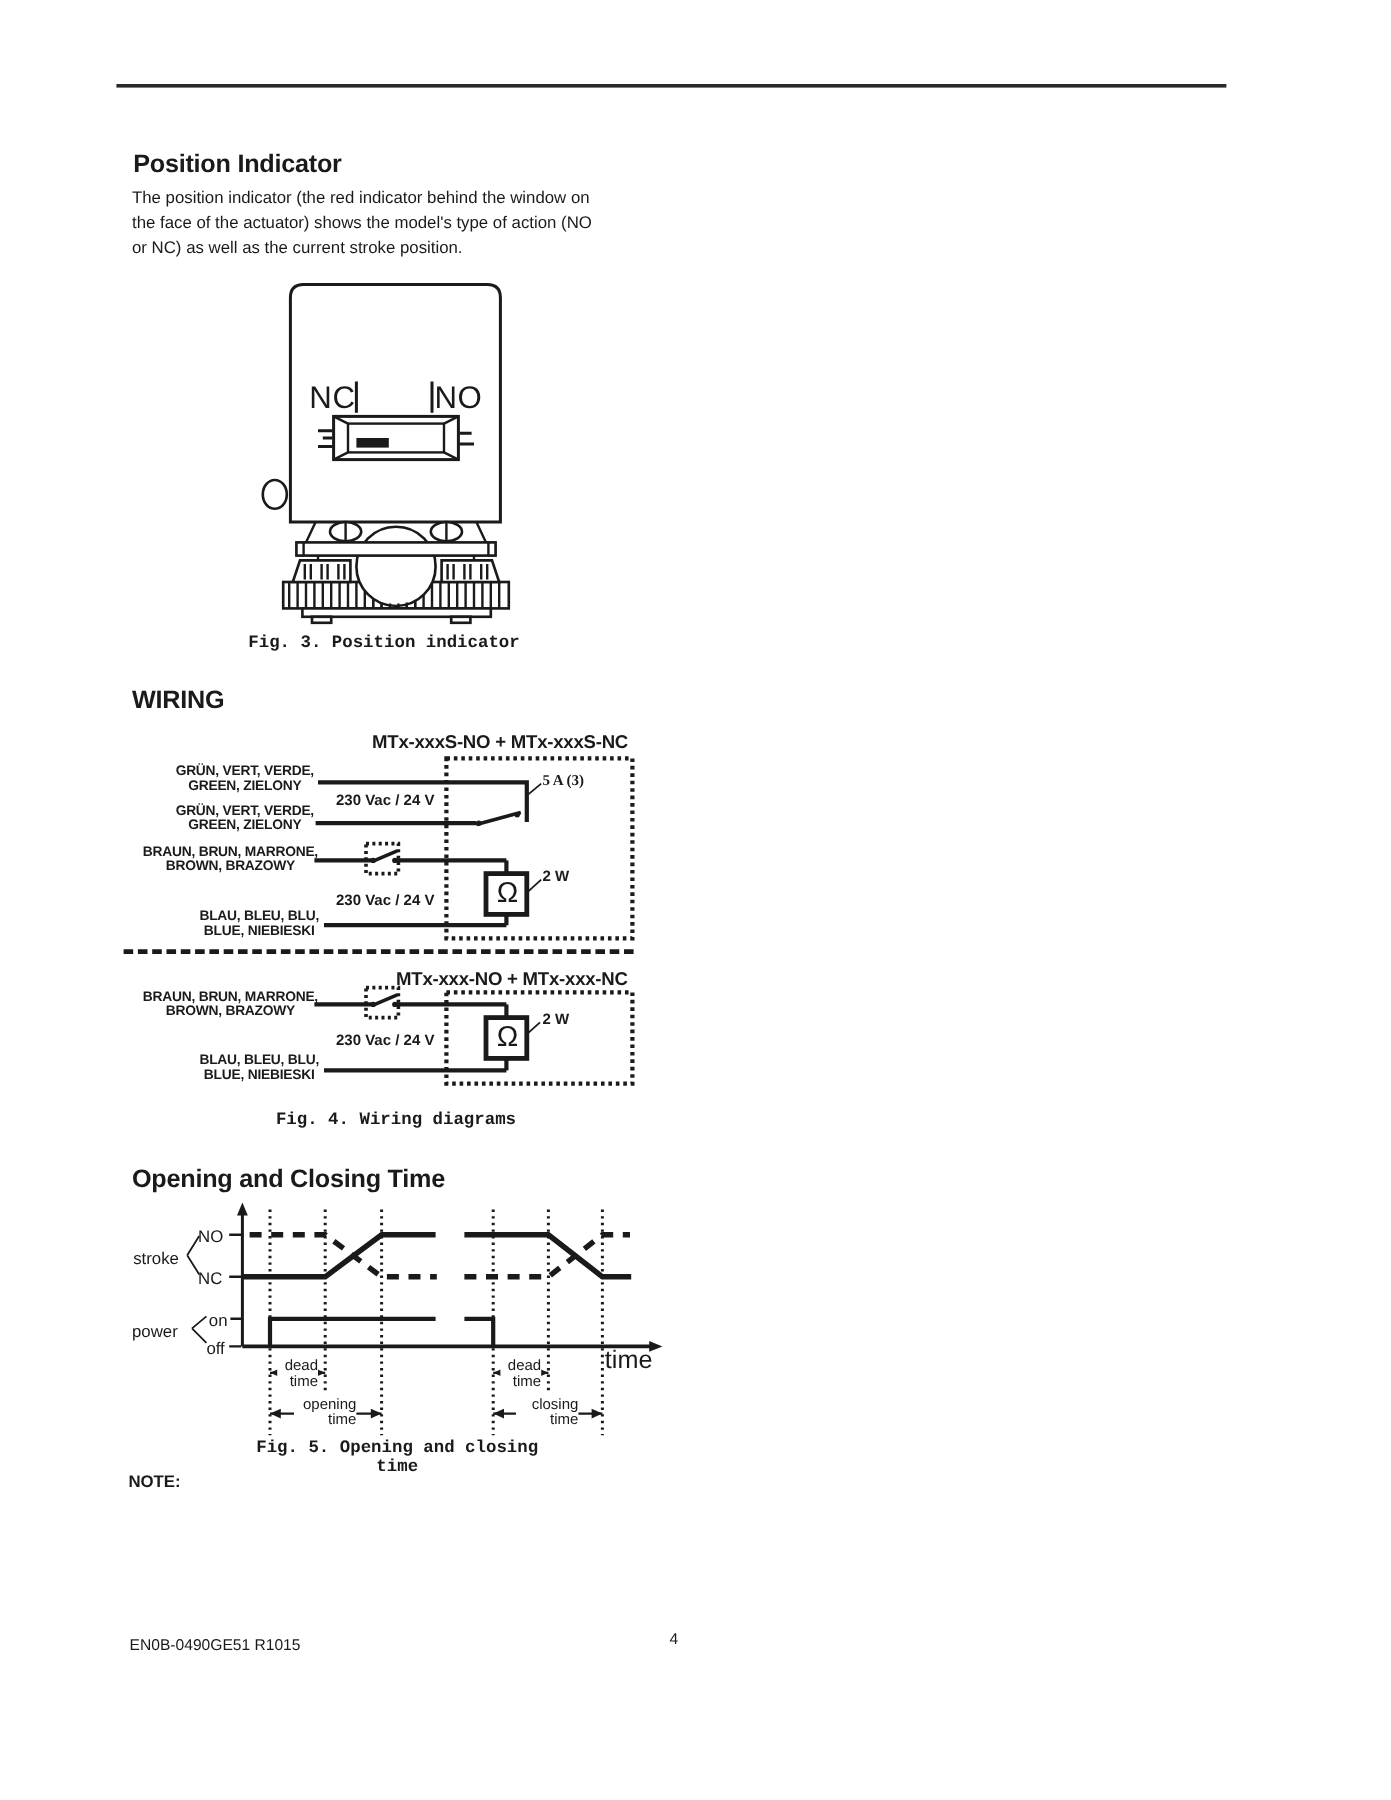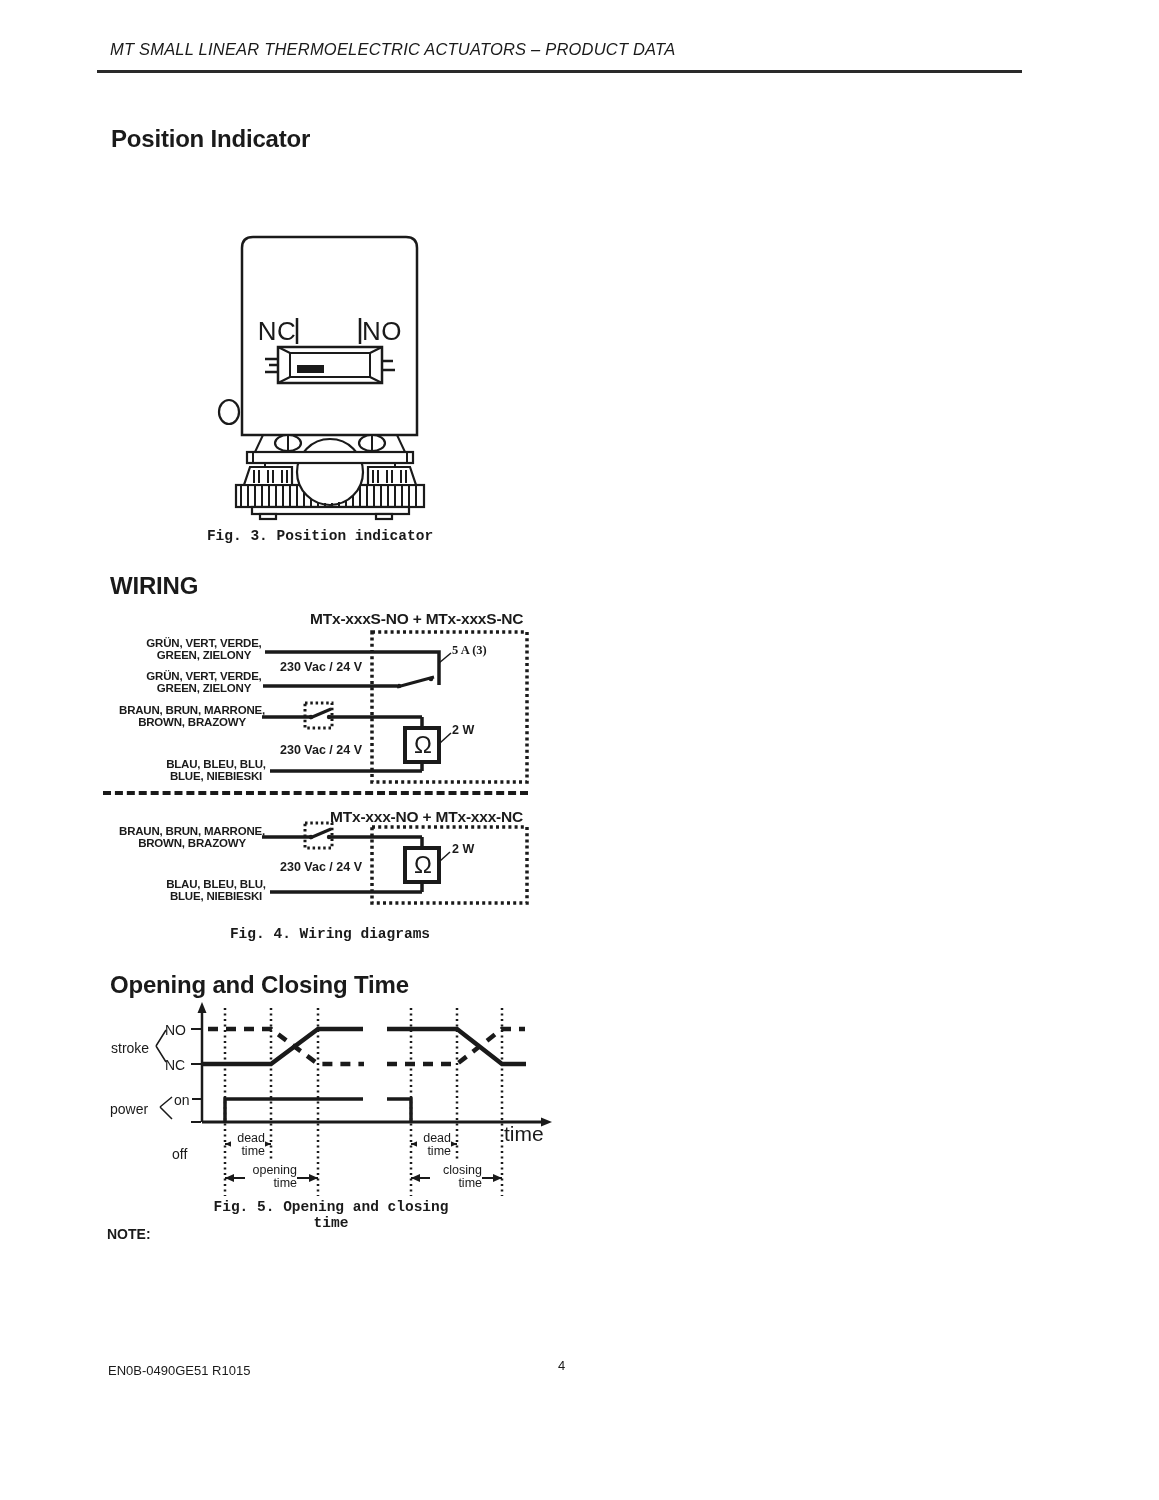--- a/index.html
+++ b/index.html
@@ -3,21 +3,21 @@
 <meta charset="utf-8">
 <style>
   html,body{margin:0;padding:0;background:#ffffff;}
   #page{position:relative;width:1159px;height:1500px;background:#fff;overflow:hidden;
         font-family:"Liberation Sans","DejaVu Sans",sans-serif;color:#1a1a1a;}
   .abs{position:absolute;}
   .b{font-weight:bold;}
   .i{font-style:italic;}
   .pre{white-space:pre-line;}
   .ctr{text-align:center;font-family:Liberation Mono, monospace;}
-  .h1{font-size:24px;font-weight:bold;letter-spacing:-0.2px;}
+  .h1{font-size:21px;font-weight:bold;letter-spacing:-0.2px;}
   .body-text{font-size:14px;line-height:21px;}
   .cap{font-weight:bold;font-size:14.5px;}
   .wlabel{font-weight:bold;font-size:11.5px;line-height:11.5px;letter-spacing:-0.2px;
           white-space:pre-line;text-align:center;width:170px;}
   .volt{font-weight:bold;font-size:12.5px;}
   .dtitle{font-weight:bold;font-size:15.5px;letter-spacing:-0.2px;}
   .omega{font-size:24px;text-align:center;width:34px;line-height:32px;}
   .tlabel{font-size:14px;}
   .stack{text-align:right;font-size:12.5px;line-height:12.5px;background:#fff;}
   .stack span{display:block;}
@@ -145,24 +145,26 @@
     <polygon points="311,144 320,140 320,148" class="blk"></polygon>
     <polygon points="357,144 348,140 348,148" class="blk"></polygon>
     <line x1="125" y1="178" x2="218" y2="178" class="ar"></line>
     <polygon points="125,178 134,174 134,182" class="blk"></polygon>
     <polygon points="218,178 209,174 209,182" class="blk"></polygon>
     <line x1="311" y1="178" x2="402" y2="178" class="ar"></line>
     <polygon points="311,178 320,174 320,182" class="blk"></polygon>
     <polygon points="402,178 393,174 393,182" class="blk"></polygon>
   </svg>
 
-  <div class="abs i" style="left:110px;top:40px;font-size:16.5px;letter-spacing:0.2px;">MT SMALL LINEAR THERMOELECTRIC ACTUATORS – PRODUCT DATA</div>
   <div class="abs rule" style="left:97px;top:70px;width:925px;height:2.5px;"></div>
 
   <div class="abs h1" style="left:111px;top:125px;">Position Indicator</div>
+  <div class="abs body-text pre" style="left:110px;top:154px;">The position indicator (the red indicator behind the window on
+the face of the actuator) shows the model's type of action (NO
+or NC) as well as the current stroke position.</div>
   <div class="abs cap ctr" style="left:205px;top:528px;width:230px;">Fig. 3. Position indicator</div>
 
   <div class="abs h1" style="left:110px;top:572px;">WIRING</div>
 
   <div class="abs dtitle" style="left:310px;top:610px;">MTx-xxxS-NO + MTx-xxxS-NC</div>
   <div class="abs wlabel" style="left:119px;top:638px;">GRÜN, VERT, VERDE,
 GREEN, ZIELONY</div>
   <div class="abs wlabel" style="left:119px;top:671px;">GRÜN, VERT, VERDE,
 GREEN, ZIELONY</div>
   <div class="abs wlabel" style="left:107px;top:705px;">BRAUN, BRUN, MARRONE,
@@ -188,21 +190,21 @@
 
   <div class="abs cap ctr" style="left:205px;top:926px;width:250px;">Fig. 4. Wiring diagrams</div>
 
   <div class="abs h1" style="left:110px;top:971px;">Opening and Closing Time</div>
 
   <div class="abs tlabel" style="left:111px;top:1040px;">stroke</div>
   <div class="abs tlabel" style="left:165px;top:1022px;">NO</div>
   <div class="abs tlabel" style="left:165px;top:1057px;">NC</div>
   <div class="abs tlabel" style="left:110px;top:1101px;">power</div>
   <div class="abs tlabel" style="left:174px;top:1092px;">on</div>
-  <div class="abs tlabel" style="left:172px;top:1115px;margin-top:31px;">off</div>
+  <div class="abs tlabel" style="left:172px;top:1115px;">off</div>
   <div class="abs" style="left:504px;top:1122px;font-size:21px;">time</div>
 
   <div class="abs stack" style="left:231px;top:1132px;width:34px;">
     <span>dead</span>
     <span>time</span>
   </div>
   <div class="abs stack" style="left:417px;top:1132px;width:34px;">
     <span>dead</span>
     <span>time</span>
   </div>

